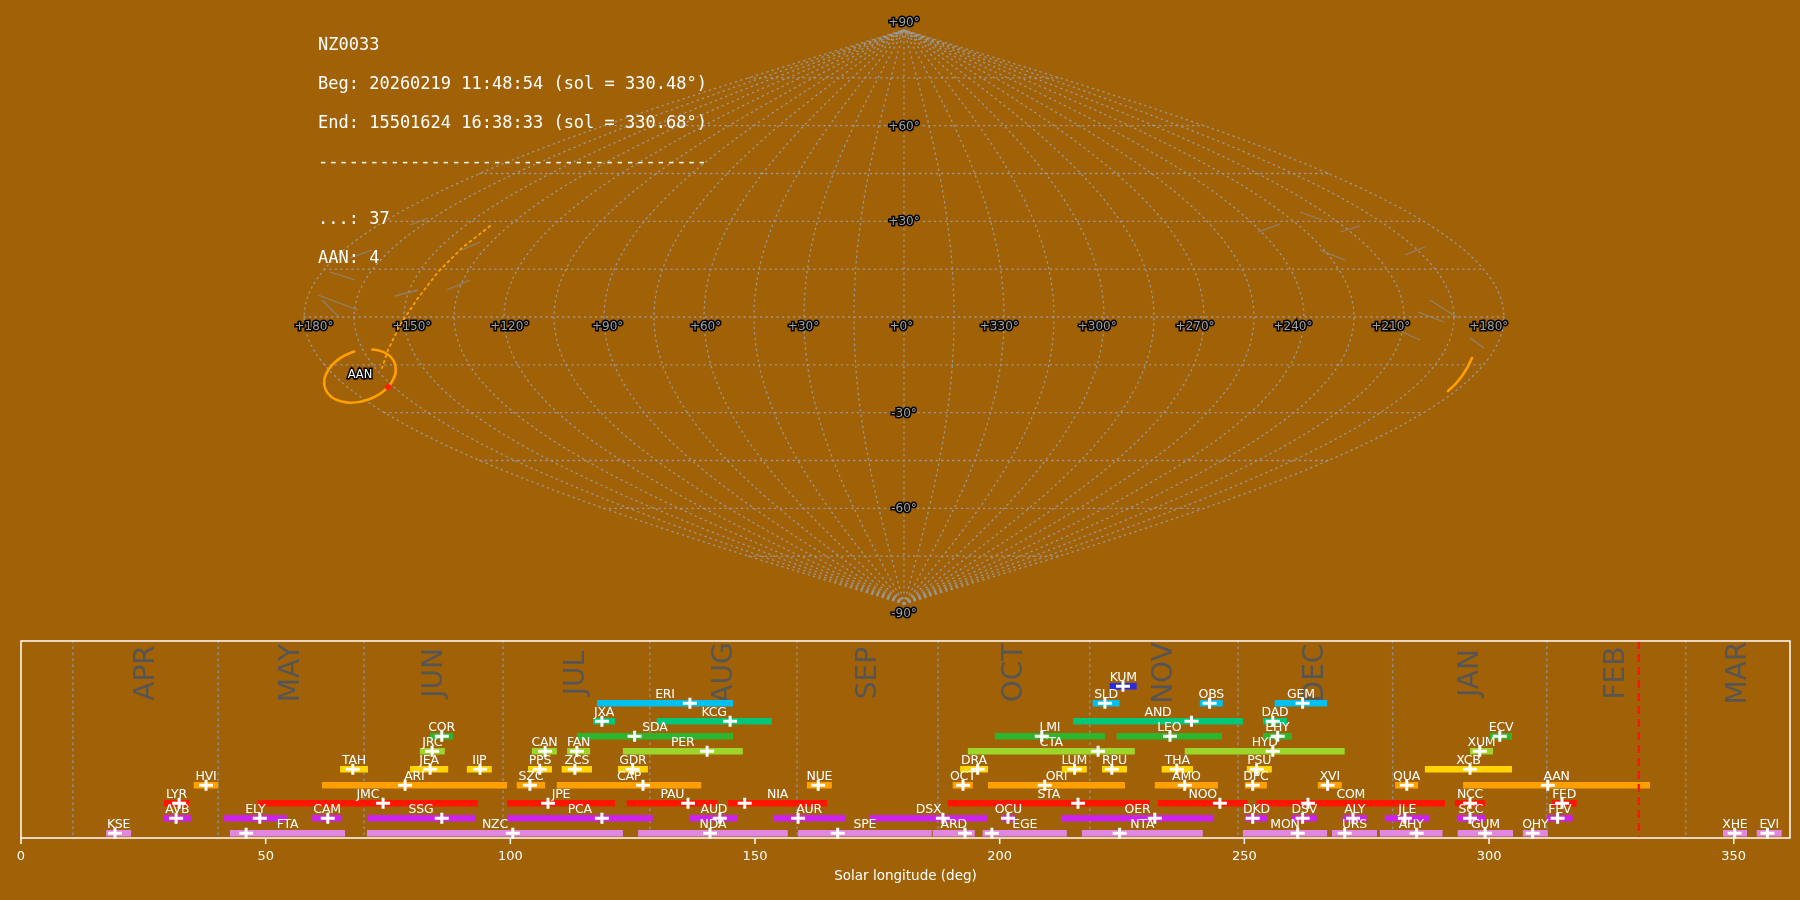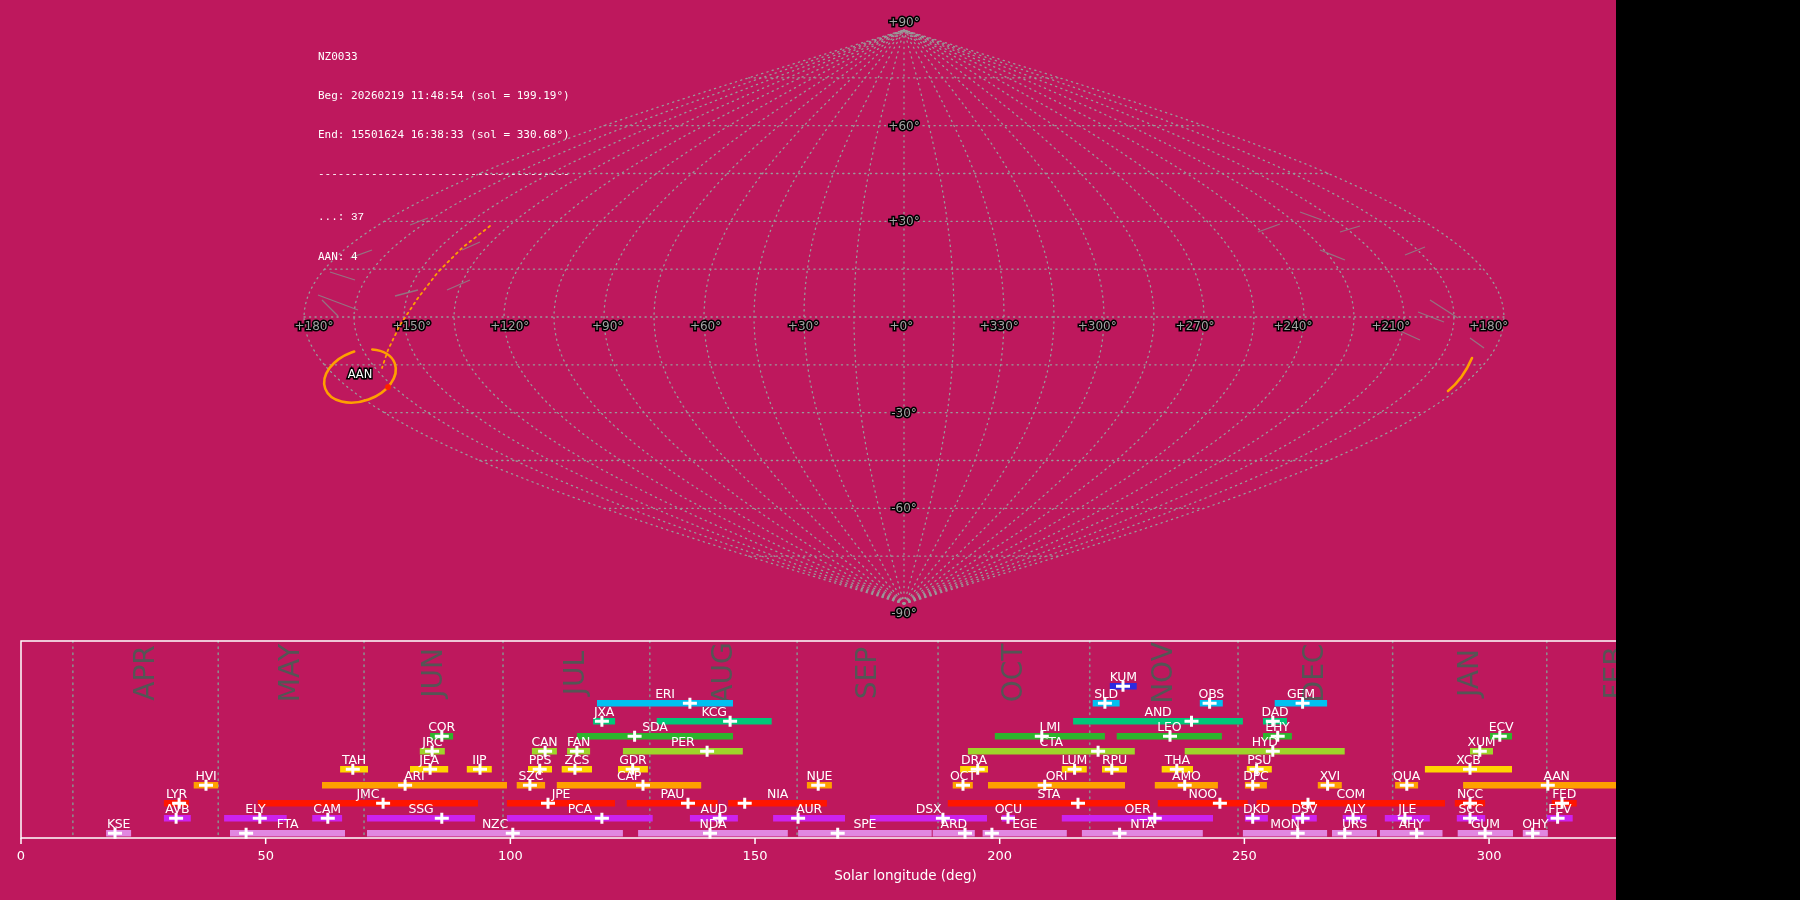--- a/index.html
+++ b/index.html
@@ -1,20 +1,20 @@
 <!DOCTYPE html>
 <html><head>
 <meta charset="utf-8">
 <style>
   html,body{margin:0;padding:0;background:#000;}
-  .stage{position:relative;width:1616px;height:900px;background:#be185d;overflow:hidden;
+  .stage{position:relative;width:1800px;height:900px;background:#a16207;overflow:hidden;
          font-family:"DejaVu Sans", sans-serif;}
-  .hdr{position:absolute;left:318px;top:24px;color:#fff;
-       font-family:"DejaVu Sans Mono", monospace;font-size:11px;line-height:13px;white-space:pre;}
-  .hdr .gap{margin-top:5px;font-family:Liberation Mono, monospace;}
+  .hdr{position:absolute;left:318px;top:12px;color:#fff;
+       font-family:"DejaVu Sans Mono", monospace;font-size:17px;line-height:13px;white-space:pre;}
+  .hdr .gap{margin-top:18px;}
   svg{position:absolute;left:0;top:0;}
   text{font-family:"DejaVu Sans", sans-serif;}
 </style>
 </head>
 <body>
 
 <div class="stage">
 
   <svg id="scene" width="1800" height="900" viewBox="0 0 1800 900">
     <g id="skymap">
@@ -399,20 +399,20 @@
         <line x1="1489.0497925311204" y1="838" x2="1489.0497925311204" y2="844" stroke="#fff" stroke-width="1.5"></line>
         <text x="1489.0497925311204" y="860" fill="#fff" font-size="13px" text-anchor="middle">300</text>
         <line x1="1733.7247579529737" y1="838" x2="1733.7247579529737" y2="844" stroke="#fff" stroke-width="1.5"></line>
         <text x="1733.7247579529737" y="860" fill="#fff" font-size="13px" text-anchor="middle">350</text>
         <text x="905.5" y="880" fill="#fff" font-size="13.5px" text-anchor="middle">Solar longitude (deg)</text>
       </g>
   </svg>
 
   <div class="hdr">
     <div>NZ0033</div>
-    <div>Beg: 20260219 11:48:54 (sol = 199.19°)</div>
+    <div>Beg: 20260219 11:48:54 (sol = 330.48°)</div>
     <div>End: 15501624 16:38:33 (sol = 330.68°)</div>
     <div>--------------------------------------</div>
     <div class="gap">...: 37</div>
     <div>AAN: 4</div>
   </div>
 
 </div>
 
 </body></html>

